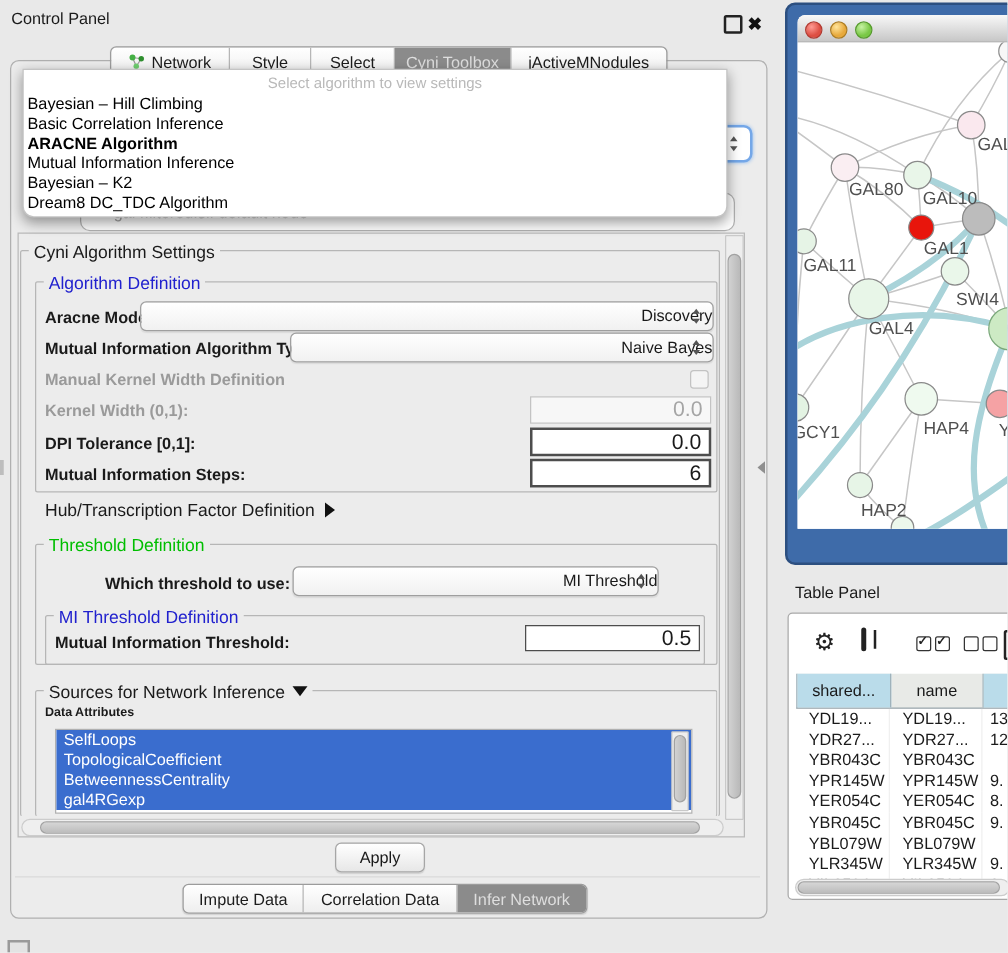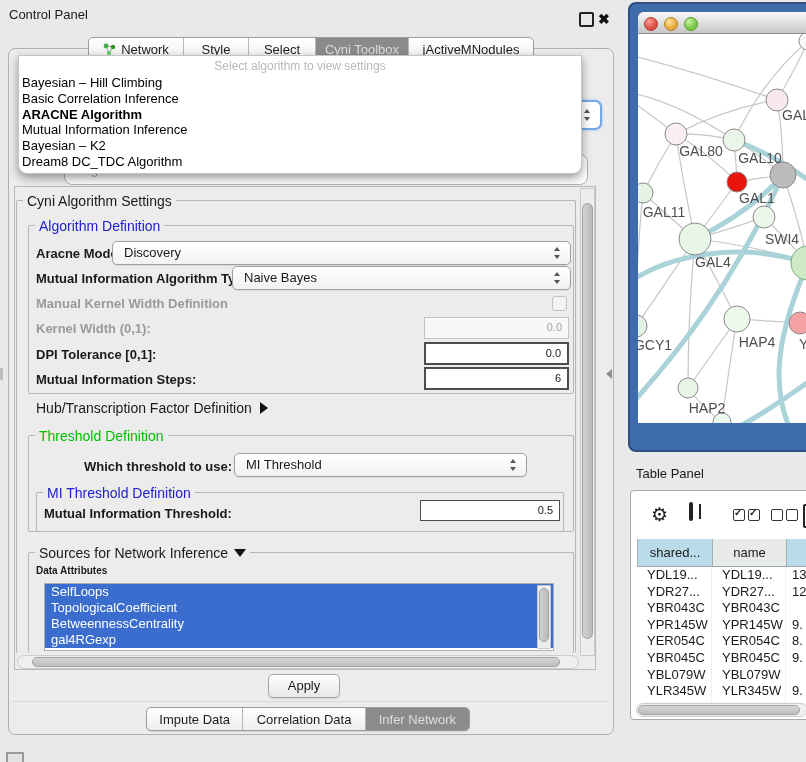--- a/index.html
+++ b/index.html
@@ -21,27 +21,27 @@
   .segtabs .seg.sel{background:#8b8b8b;color:#dedede;}
 
   .grp{border:1px solid #b6b6b6;border-radius:2px;}
   .grp-title{position:absolute;top:-8px;left:6px;background:#ececec;padding:0 4px;font-size:14px;white-space:nowrap;}
   .t-blue{color:#2121ce;}
   .t-green{color:#00be00;}
 
   .lbl{font-size:13px;font-weight:bold;white-space:nowrap;}
   .lbl.dis{color:#9a9a9a;}
   .combo{background:linear-gradient(#ffffff,#f1f1f1);border:1px solid #9f9f9f;border-radius:5px;
-         font-size:13px;line-height:22px;padding-left:11px;box-shadow:0 1px 1px rgba(0,0,0,.08);}
+         font-size:13px;line-height:22px;padding-left:11px;box-shadow:0 1px 1px rgba(0,0,0,.08);text-align:right;}
   .spinners{position:absolute;right:9px;top:50%;width:7px;height:12px;margin-top:-6px;}
   .spinners:before,.spinners:after{content:"";position:absolute;left:0;border-left:3.5px solid transparent;border-right:3.5px solid transparent;}
   .spinners:before{top:0;border-bottom:4px solid #555;}
   .spinners:after{bottom:0;border-top:4px solid #555;}
 
-  .tfield{background:#fff;border:2px solid #4d4d4d;font-size:11px;line-height:19px;text-align:right;padding:0 6px;}
+  .tfield{background:#fff;border:2px solid #4d4d4d;font-size:17px;line-height:19px;text-align:right;padding:0 6px;}
   .tfield.dis{border:1px solid #c3c3c3;background:#f7f7f7;color:#a5a5a5;}
   .checkbox{width:13px;height:13px;border:1px solid #c2c2c2;border-radius:3px;background:#f4f4f4;}
 
   .tri-right{display:inline-block;width:0;height:0;border-top:6px solid transparent;border-bottom:6px solid transparent;border-left:8px solid #111;vertical-align:-1px;margin-left:8px;}
   .tri-down{display:inline-block;width:0;height:0;border-left:6px solid transparent;border-right:6px solid transparent;border-top:8px solid #111;vertical-align:1px;margin-left:6px;}
 
   .attr-list{background:#fff;border:1px solid #b0b0b0;overflow:hidden;}
   .attr-item{height:16px;line-height:16px;background:#3a6dce;color:#fff;font-size:13px;padding-left:6px;white-space:nowrap;}
 
   .vscroll{background:#eeeeee;border:1px solid #c9c9c9;border-radius:1px;}

